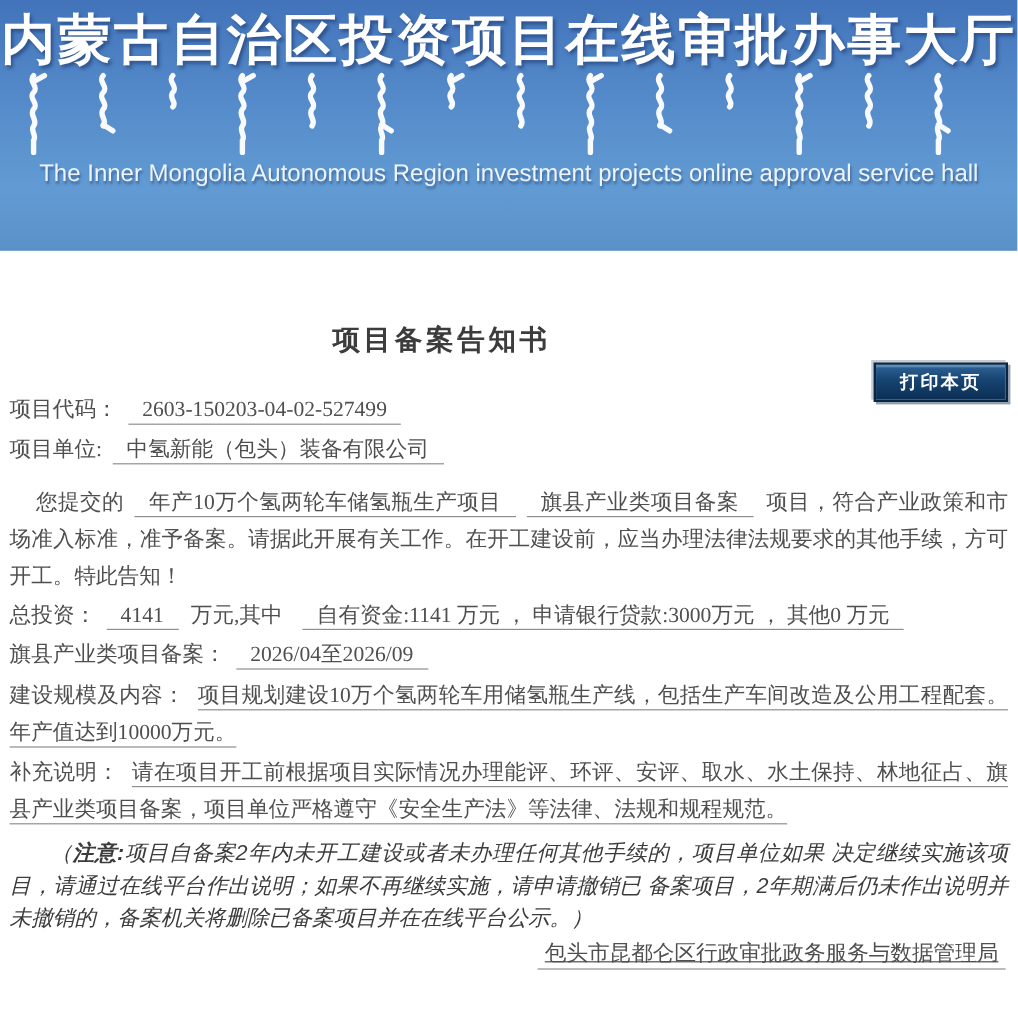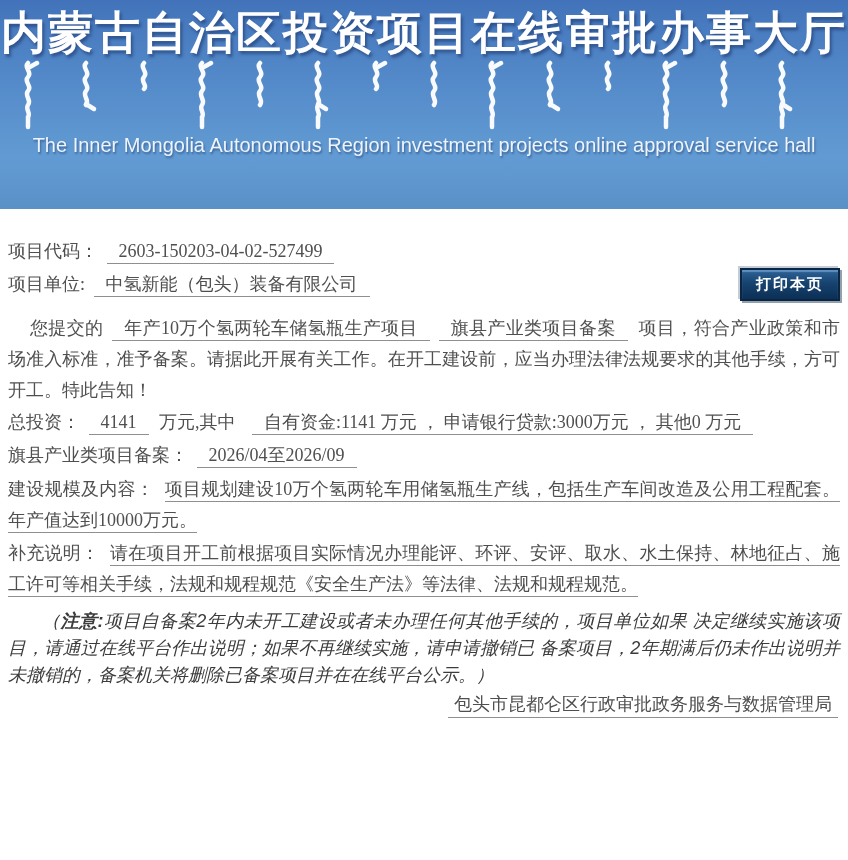--- a/index.html
+++ b/index.html
@@ -22,21 +22,21 @@
   .mongol{display:block;margin:1px auto 0;}
   .banner-sub{
     font-family:"Liberation Sans","DejaVu Sans",sans-serif;
     font-size:20px;line-height:26px;color:#eef4fb;
     text-shadow:1px 2px 2px rgba(25,50,100,0.5);
     white-space:nowrap;
   }
   
   .content{padding:0 8px;font-size:18px;}
   .print-btn{
-    float:right;margin:33px 0 0 0;width:100px;height:33px;
+    float:right;margin:33px 0 0 0;width:112px;height:33px;
     font-family:"Liberation Sans","DejaVu Sans",sans-serif;
     font-size:15px;font-weight:bold;color:#ffffff;letter-spacing:2px;
     background:linear-gradient(180deg,#2f6398 0%,#16436f 45%,#0c2f55 100%);
     border:2px solid #0a2643;cursor:pointer;
     box-shadow:inset 0 2px 1px rgba(96,146,196,.95), -2px -2px 0 #c4cdd6, 2px 2px 0 #93a1af;
   }
   .doc-title{
     text-align:center;font-size:23px;font-weight:bold;color:#3c3c3c;
     letter-spacing:3px;margin:60px 0 0;line-height:30px;
   }
@@ -52,21 +52,21 @@
   .mt-loc{margin-top:14px;}
   .mt-scale{margin-top:2px;}
   .mt-supp{margin-top:2px;}
   .notice{
     font-family:"Liberation Sans","DejaVu Sans",sans-serif;
     font-style:italic;font-size:18px;color:#3c3c3c;
     line-height:27px;text-align:justify;margin-top:8px;text-indent:34px;
   }
   .notice b{font-weight:bold;}
   .right{text-align:right;}
-  .agency{line-height:30px;margin-top:0;padding-right:2px;}
+  .agency{line-height:30px;margin-top:0;padding-right:2px;text-decoration:underline;}
   .agency .u{padding:0 6px 3px;}
   .date{line-height:24px;margin-top:4px;padding-right:4px;}
   .date .u{padding:0 16px 3px;}
   .date .sep{margin:0 10px;}
 </style>
 </head>
 <body>
 
 <div class="banner">
   <div class="banner-title">内蒙古自治区投资项目在线审批办事大厅</div>
@@ -104,20 +104,21 @@
         <use href="#mg-foot" x="782"></use>
     </g>
   </svg>
   <div class="banner-sub">The Inner Mongolia Autonomous Region investment projects online approval service hall</div>
 </div>
 
 <div class="content">
 
   <button class="print-btn">打印本页</button>
 
+  <h1 class="doc-title">项目备案告知书</h1>
 
   <p class="row mt-code">
     <span>项目代码：</span>
     <span class="u pad">2603-150203-04-02-527499</span>
   </p>
 
   <p class="row">
     <span>项目单位:</span>
     <span class="u pad">中氢新能（包头）装备有限公司</span>
   </p>
@@ -142,21 +143,21 @@
     <span class="u pad">2026/04至2026/09</span>
   </p>
 
   <p class="para mt-scale">
     <span>建设规模及内容：</span>
     <span class="u gap-l">项目规划建设10万个氢两轮车用储氢瓶生产线，包括生产车间改造及公用工程配套。年产值达到10000万元。</span>
   </p>
 
   <p class="para mt-supp">
     <span>补充说明：</span>
-    <span class="u gap-l">请在项目开工前根据项目实际情况办理能评、环评、安评、取水、水土保持、林地征占、施工许可等相关手续，法规和规程规范《安全生产法》等法律、法规和规程规范。</span>
+    <span class="u gap-l">请在项目开工前根据项目实际情况办理能评、环评、安评、取水、水土保持、林地征占、旗县产业类项目备案，项目单位严格遵守《安全生产法》等法律、法规和规程规范。</span>
   </p>
 
   <p class="notice">
     <span>（</span><b>注意:</b><span>项目自备案2年内未开工建设或者未办理任何其他手续的，项目单位如果 决定继续实施该项目，请通过在线平台作出说明；如果不再继续实施，请申请撤销已 备案项目，2年期满后仍未作出说明并未撤销的，备案机关将删除已备案项目并在在线平台公示。）</span>
   </p>
 
   <p class="row right agency">
     <span class="u">包头市昆都仑区行政审批政务服务与数据管理局</span>
   </p>
 

